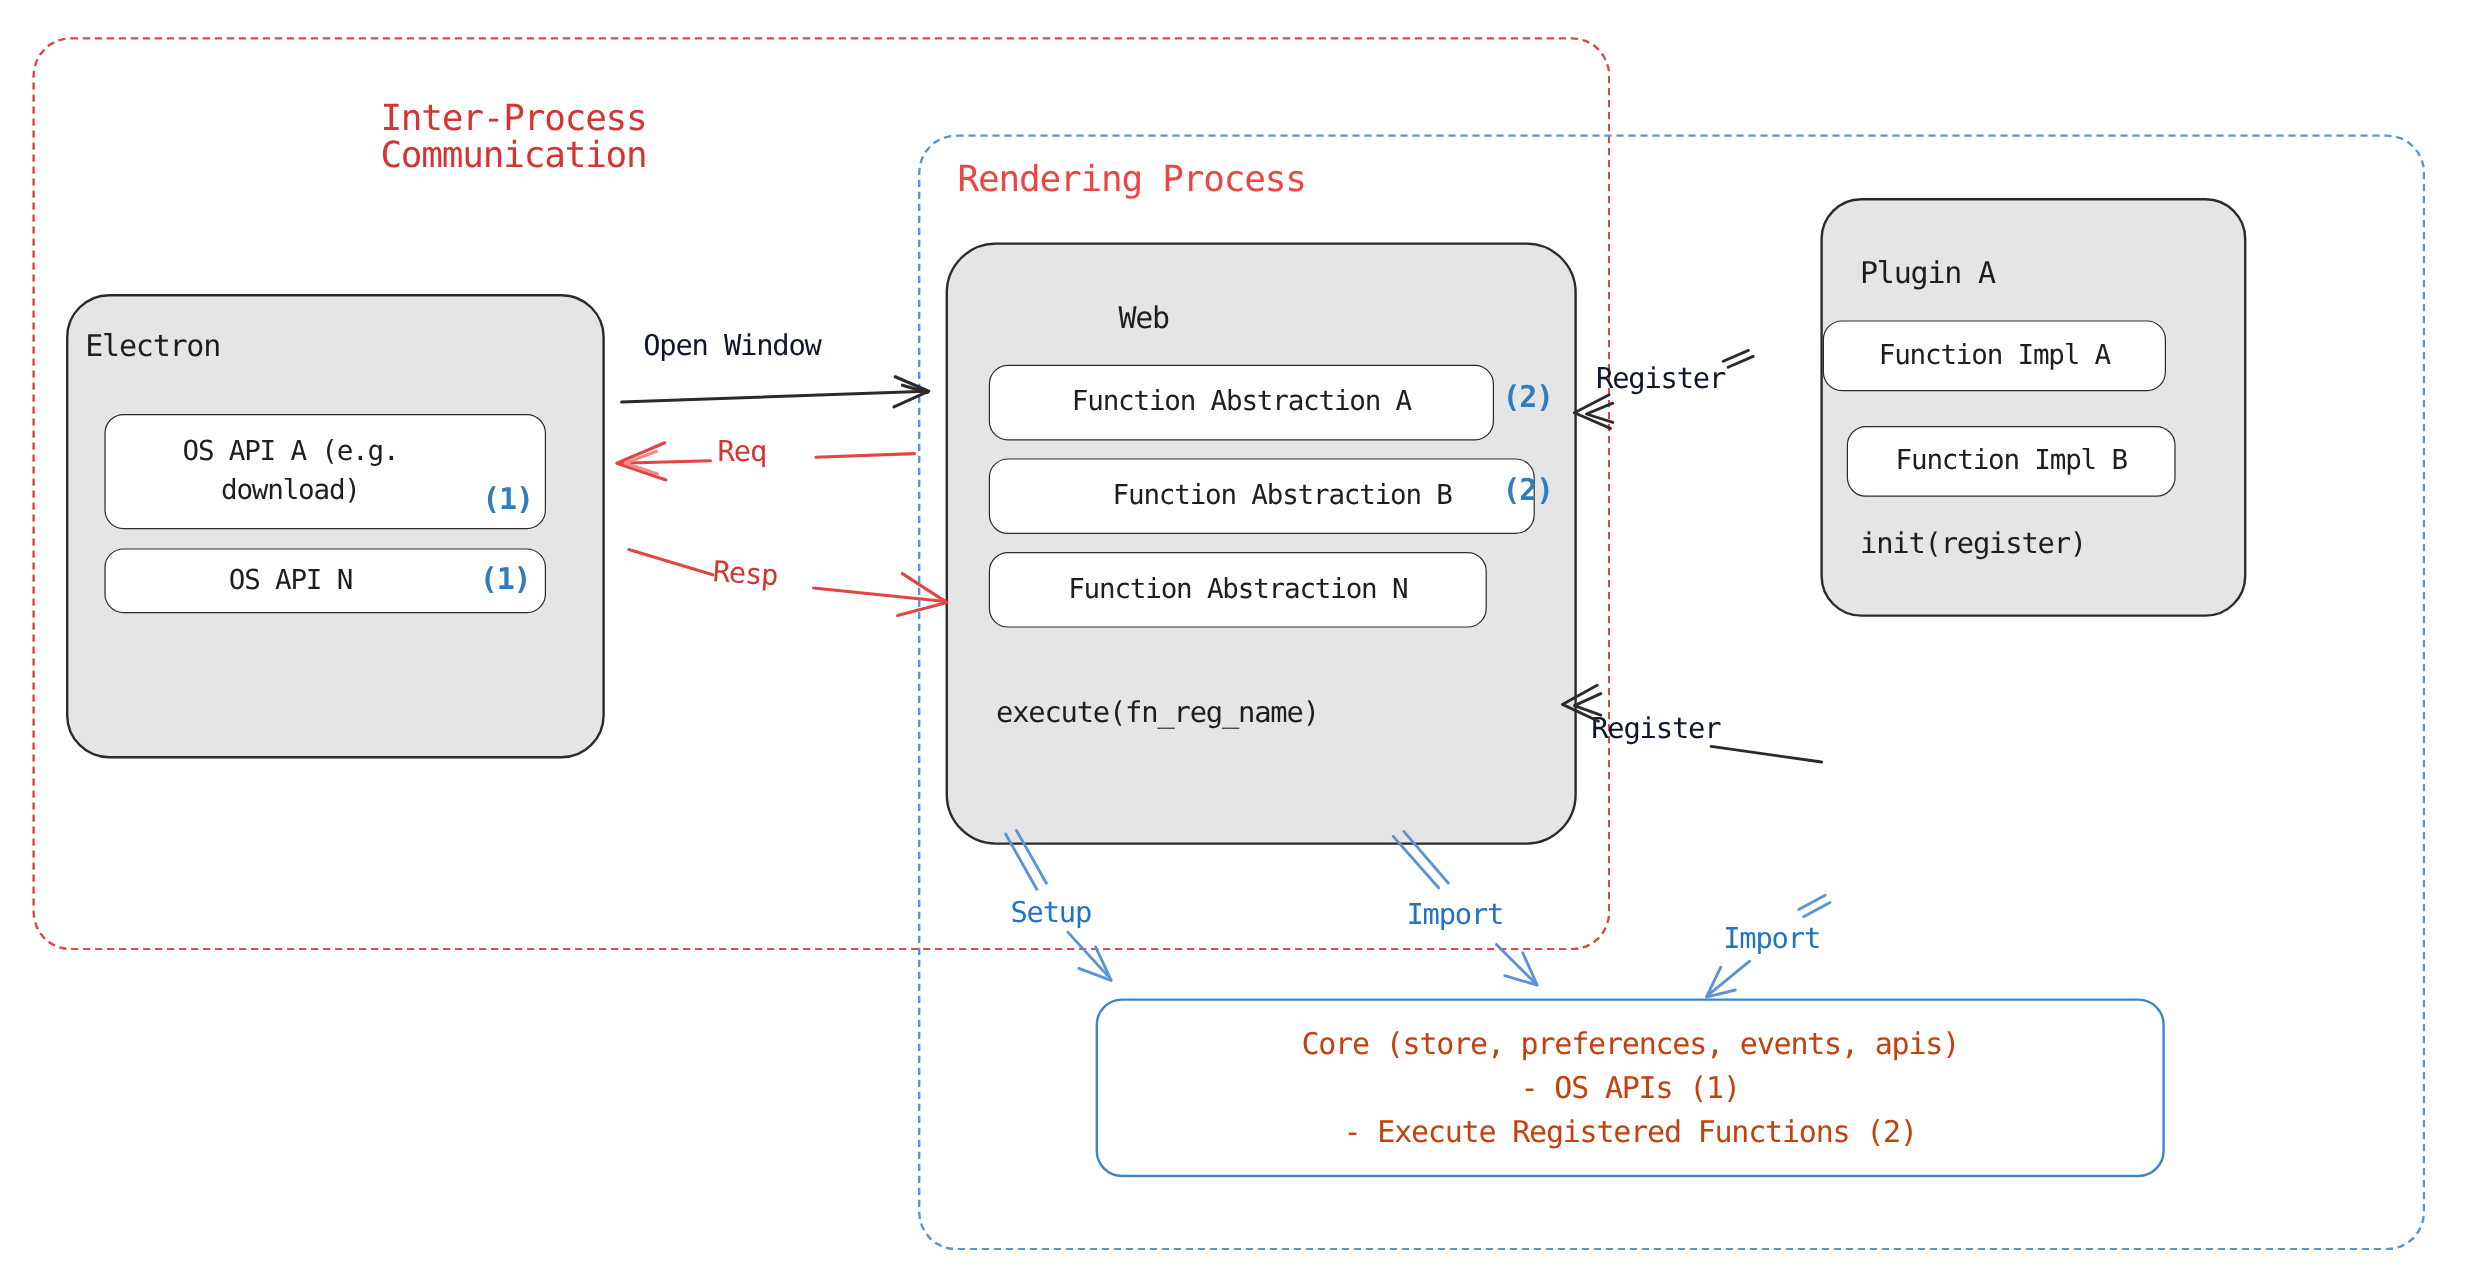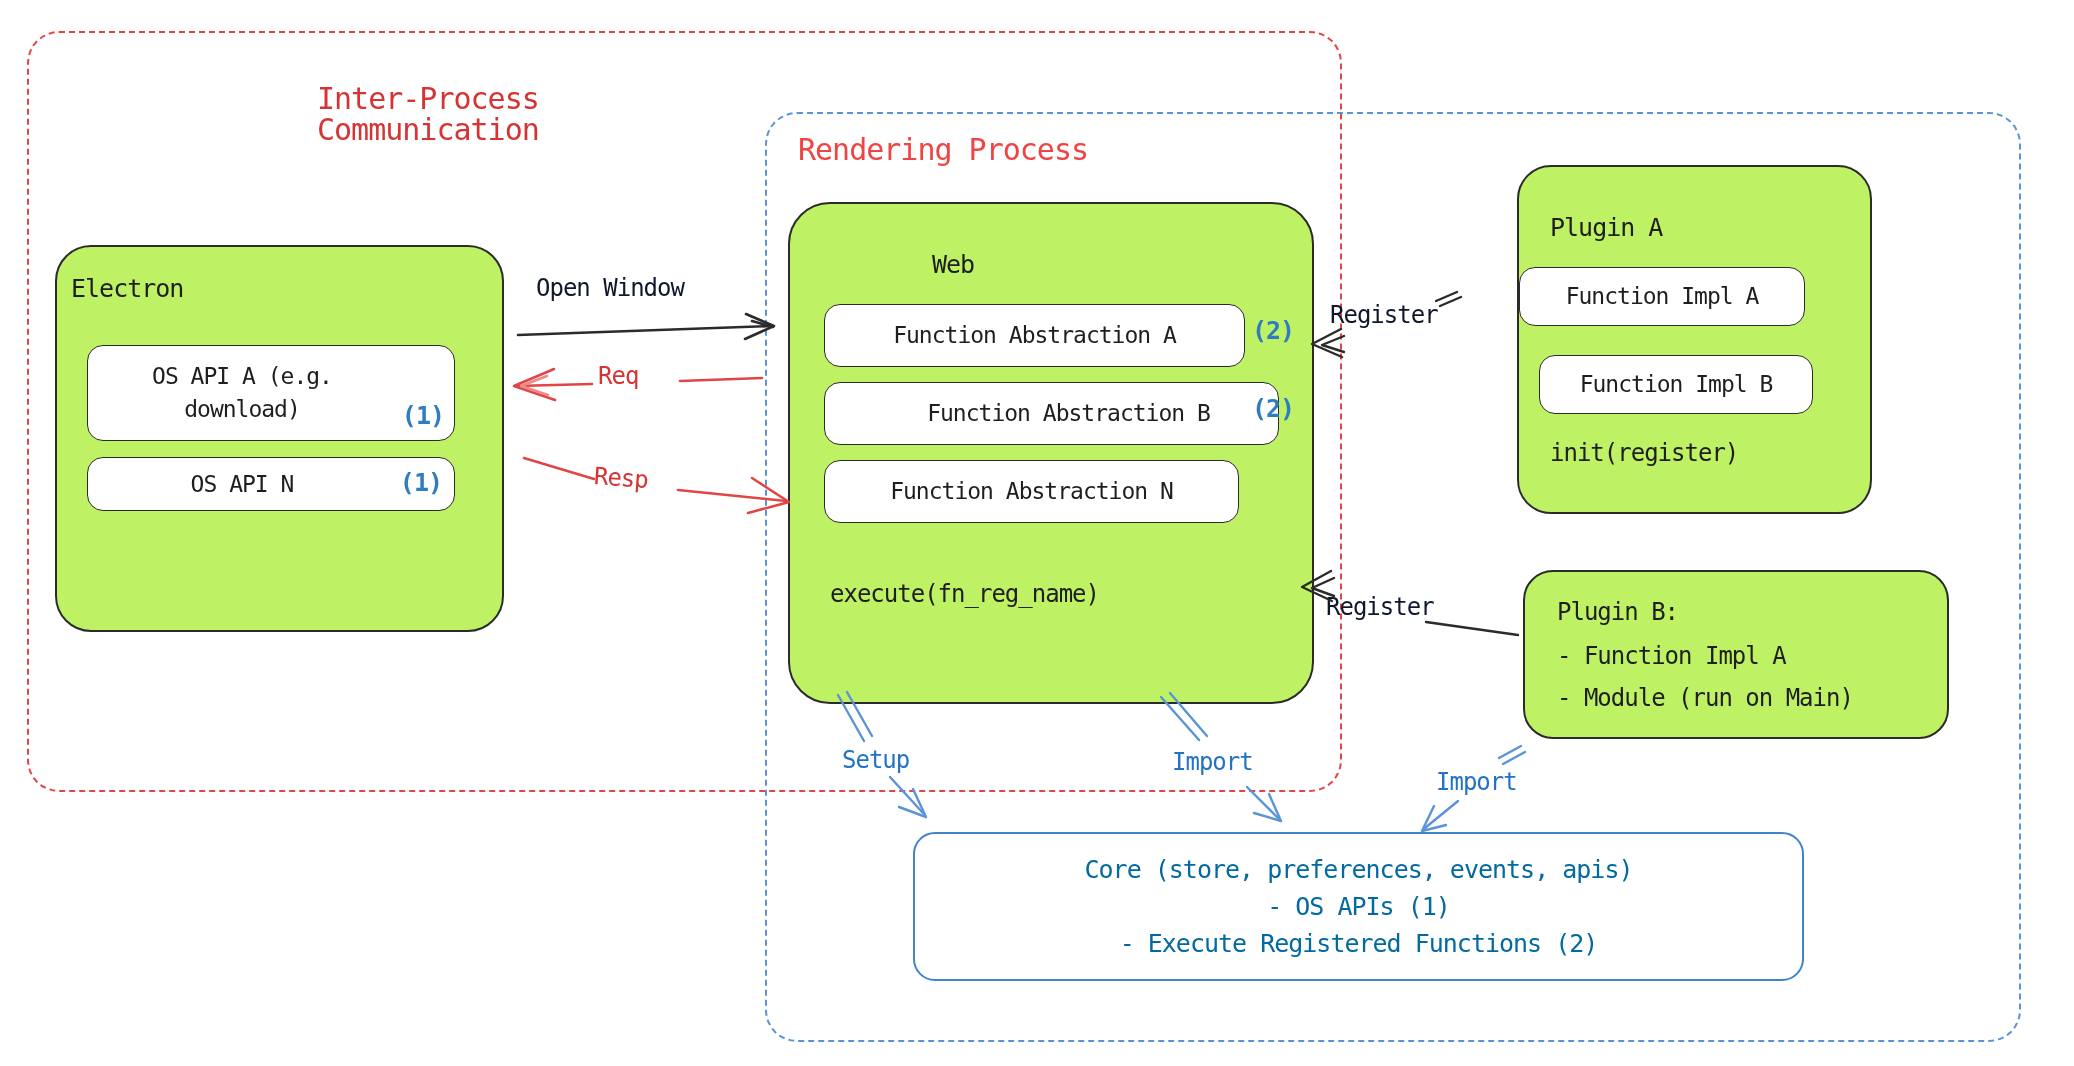--- a/index.html
+++ b/index.html
@@ -9,35 +9,35 @@
     color:#1e1e1e;letter-spacing:-1px;
   }
   
   .region{position:absolute;border-radius:32px;background:transparent;}
   .region.red{border:2.5px dashed #e04646;}
   .region.blue{border:2.5px dashed #5b94d6;}
   .region-label{position:absolute;font-size:30px;white-space:pre-line;line-height:31px;}
   .region-label.red{color:#d63434;}
   .region-label.blue{color:#ef4444;}
   
-  .node{position:absolute;border:2px solid #2b2b2b;border-radius:36px;background:#bef264;}
+  .node{position:absolute;border:2px solid #2b2b2b;border-radius:36px;background:#e5e5e5;}
   .subnode{position:absolute;border:1.8px solid #2b2b2b;border-radius:16px;background:#ffffff;
            display:flex;align-items:center;justify-content:center;text-align:center;}
   .node-title{position:absolute;font-size:25px;color:#1e1e1e;white-space:nowrap;}
   .mono-text{position:absolute;font-size:24px;color:#1e1e1e;white-space:nowrap;}
   .badge{color:#2f7cc0;font-size:25px;font-weight:bold;white-space:nowrap;}
   .badge.abs-r{position:absolute;}
   .box-label{font-size:23px;color:#1e1e1e;line-height:33px;}
   .arrow-label{position:absolute;font-size:24px;white-space:nowrap;}
   .arrow-label.black{color:#0f172a;}
   .arrow-label.red{color:#d63434;}
   .arrow-label.blue{color:#2273c4;}
   .core-box{position:absolute;border:2px solid #3f83c9;border-radius:22px;background:#ffffff;
             display:flex;flex-direction:column;justify-content:center;align-items:center;}
-  .core-line{color:#0369a1;font-size:25px;line-height:37px;white-space:nowrap;text-align:center;}
+  .core-line{color:#c2410c;font-size:25px;line-height:37px;white-space:nowrap;text-align:center;}
   svg.overlay{position:absolute;left:0;top:0;width:2074px;height:1066px;pointer-events:none;}
 </style>
 </head>
 <body>
 
 <div id="canvas">
 
   <div class="region red" style="left:27px;top:31px;width:1311px;height:757px;"></div>
   <div class="region-label red" style="left:317px;top:83px;">Inter-Process
 Communication</div>
@@ -80,25 +80,20 @@
     <div class="node-title" style="left:31px;top:46px;">Plugin A</div>
     <div class="subnode" style="left:0;top:100px;width:284px;height:57px;">
       <div class="box-label">Function Impl A</div>
     </div>
     <div class="subnode" style="left:20px;top:188px;width:272px;height:57px;">
       <div class="box-label">Function Impl B</div>
     </div>
     <div class="mono-text" style="left:31px;top:272px;">init(register)</div>
   </div>
 
-  <div class="node" style="left:1523px;top:570px;width:422px;height:165px;border-radius:30px;">
-    <div class="mono-text" style="left:32px;top:26px;">Plugin B:</div>
-    <div class="mono-text" style="left:32px;top:70px;">- Function Impl A</div>
-    <div class="mono-text" style="left:32px;top:112px;">- Module (run on Main)</div>
-  </div>
 
   <div class="core-box" style="left:913px;top:832px;width:887px;height:145px;">
     <div class="core-line">Core (store, preferences, events, apis)</div>
     <div class="core-line">- OS APIs (1)</div>
     <div class="core-line">- Execute Registered Functions (2)</div>
   </div>
 
   <div class="arrow-label black" style="left:536px;top:274px;">Open Window</div>
   <div class="arrow-label red" style="left:598px;top:362px;">Req</div>
   <div class="arrow-label red" style="left:594px;top:464px;transform:rotate(4deg);">Resp</div>

